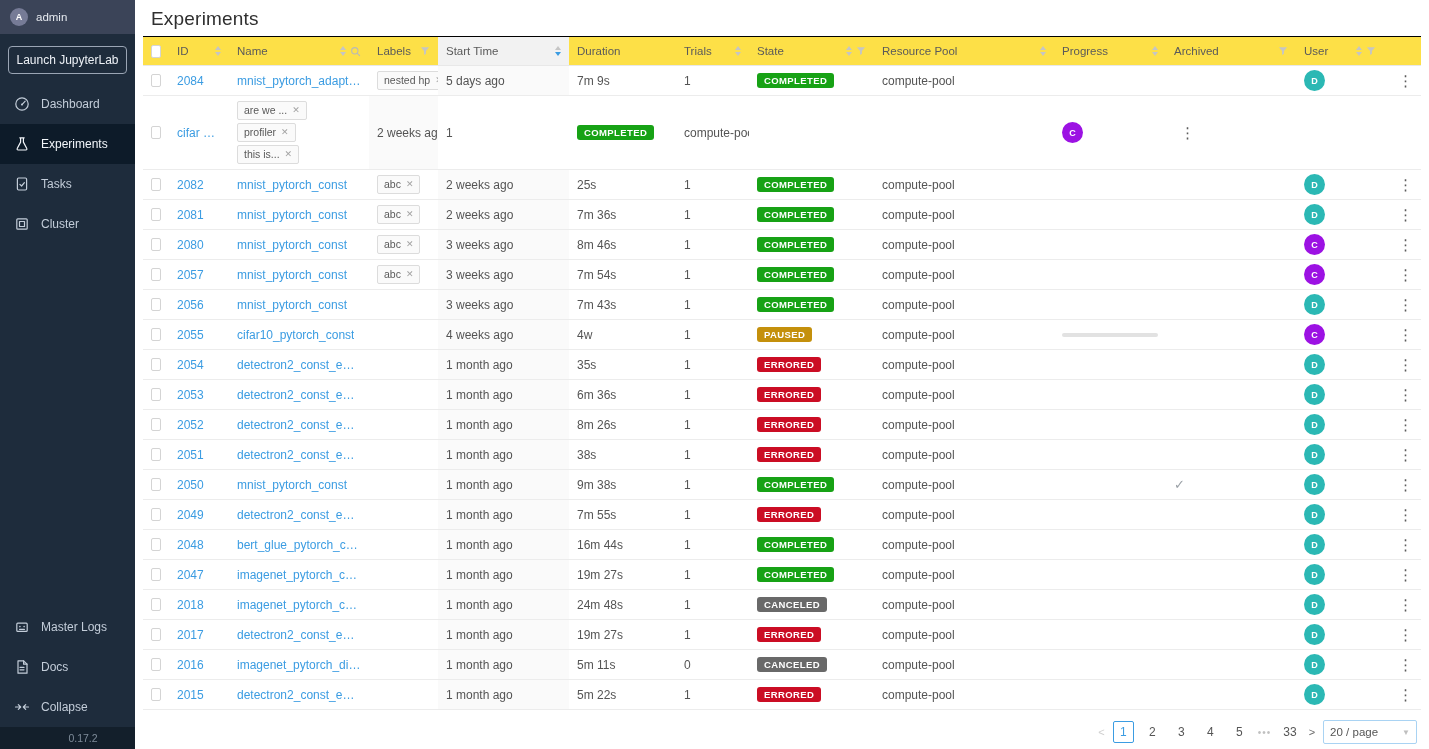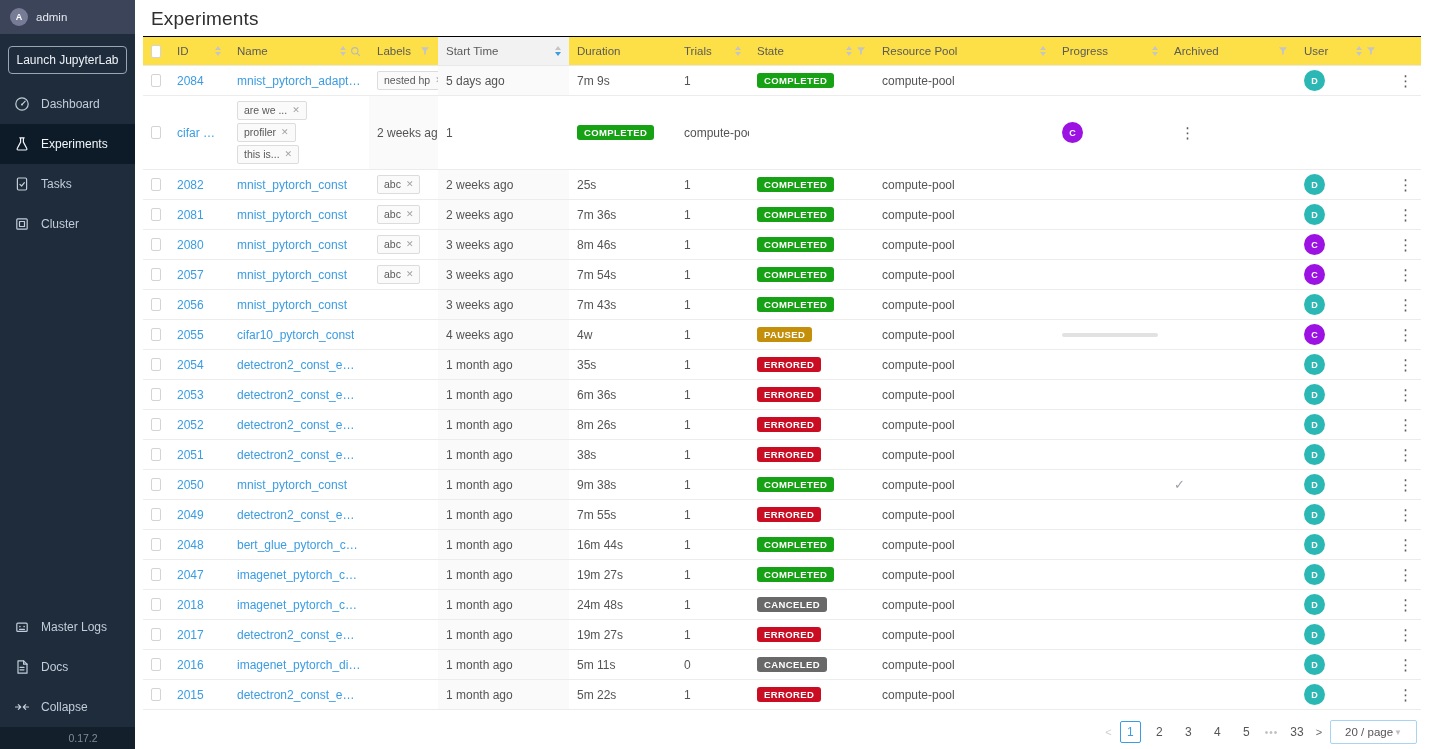--- a/index.html
+++ b/index.html
@@ -60,21 +60,21 @@
 
   .hicon svg { display:block; }
 
   
   .pagination { display:flex; align-items:center; justify-content:flex-end; gap:8px; padding:10px 12px 0 0; font-size:12px; color:#555; }
   .page-item { min-width:21px; height:22px; display:flex; align-items:center; justify-content:center; border-radius:2px; cursor:pointer; padding:0 4px; }
   .page-item.active { border:1px solid #3b9ce2; color:#3b9ce2; background:#fff; }
   .page-arrow { color:#6b6b6b; cursor:pointer; font-size:11px; }
   .page-arrow.disabled { color:#cfcfcf; cursor:default; }
   .page-ellipsis { color:#c0c0c0; letter-spacing:1px; font-size:10px; }
-  .page-size-select { display:flex; align-items:center; gap:1px; height:24px; border:1px solid #a9d3f3; border-radius:2px; padding:0 14px; font-size:11.5px; color:#555; background:#fff; cursor:pointer; }
+  .page-size-select { display:flex; align-items:center; gap:24px; height:24px; border:1px solid #a9d3f3; border-radius:2px; padding:0 6px; font-size:11.5px; color:#555; background:#fff; cursor:pointer; }
   .page-size-select .chev { color:#bfbfbf; font-size:8px; }
 </style>
 </head>
 <body>
 
 <aside class="sidebar">
   <div class="user-strip">
     <span class="user-avatar">A</span>
     <span class="user-name">admin</span>
   </div>

